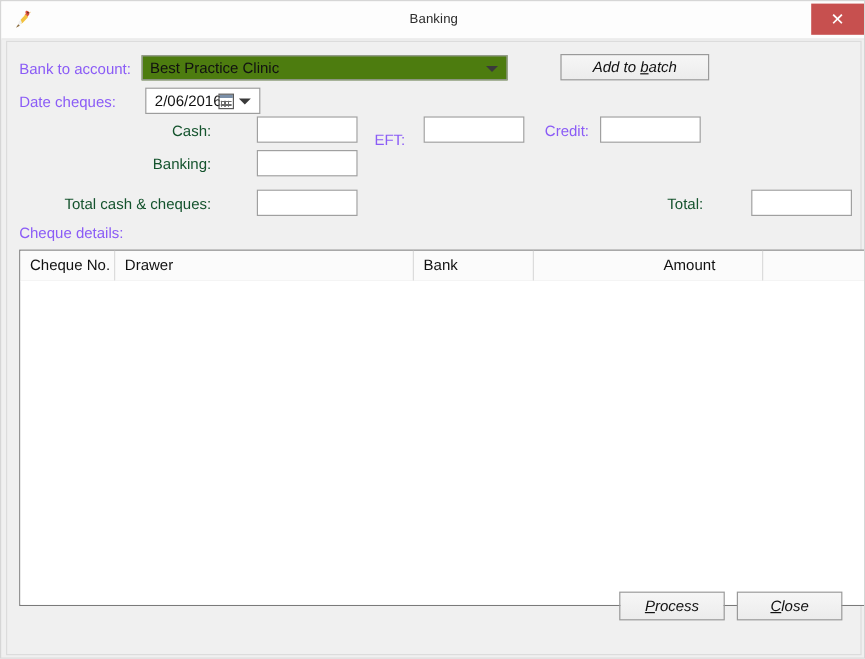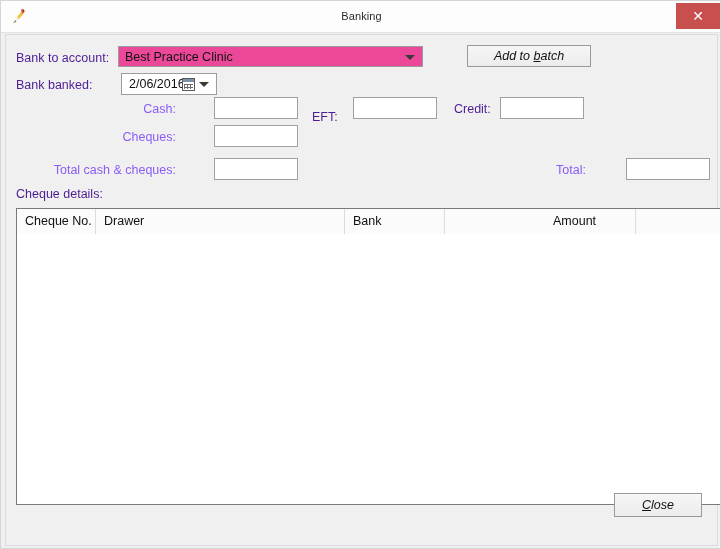--- a/index.html
+++ b/index.html
@@ -73,36 +73,36 @@
     width: 713px;
     height: 512px;
     background: #f0f0f0;
     border: 1px solid #dcdcdc;
     box-sizing: border-box;
   }
 
   .lbl {
     position: absolute;
     font-size: 12.5px;
-    color: #4c1d95;
+    color: #8b5cf6;
     white-space: nowrap;
   }
   .lbl-r {
     position: absolute;
     font-size: 12.5px;
-    color: #8b5cf6;
+    color: #14532d;
     white-space: nowrap;
     text-align: right;
   }
 
   
   .combo {
     position: absolute;
     box-sizing: border-box;
-    background: #ec4899;
+    background: #4d7c0f;
     border: 1px solid #9d9d9d;
     font-size: 12.5px;
     color: #111;
   }
   .combo .val {
     position: absolute;
     left: 6px; top: 0;
     height: 100%;
     line-height: 21px;
     white-space: nowrap;
@@ -246,21 +246,21 @@
 
   <div class="client">
 
     <div class="lbl" style="left:10px; top:16px;">Bank to account:</div>
 
     <div class="combo" style="left:112px; top:11px; width:305px; height:21px;">
       <span class="val">Best Practice Clinic</span>
       <span class="arrow"></span>
     </div>
 
-    <div class="lbl" style="left:10px; top:43px;">Bank banked:</div>
+    <div class="lbl" style="left:10px; top:43px;">Date cheques:</div>
 
     <div class="datebox" style="left:115px; top:38px; width:96px; height:22px;">
       <span class="val">2/06/2016</span>
       <span class="cal-icon">
           <i></i>
         </span>
       <span class="date-arrow"></span>
     </div>
 
     <button class="btn" style="left:461px; top:10px; width:124px; height:22px;">
@@ -269,21 +269,21 @@
 
     <div class="lbl-r" style="left:120px; top:67px; width:50px;">Cash:</div>
     <input class="tbox" style="left: 208px; top: 62px; width: 84px; height: 22px;" value="">
 
     <div class="lbl" style="left:306px; top:75px;">EFT:</div>
     <input class="tbox" style="left: 347px; top: 62px; width: 84px; height: 22px;" value="">
 
     <div class="lbl" style="left:448px; top:67px;">Credit:</div>
     <input class="tbox" style="left: 494px; top: 62px; width: 84px; height: 22px;" value="">
 
-    <div class="lbl-r" style="left:100px; top:95px; width:70px;">Cheques:</div>
+    <div class="lbl-r" style="left:100px; top:95px; width:70px;">Banking:</div>
     <input class="tbox" style="left: 208px; top: 90px; width: 84px; height: 22px;" value="">
 
     <div class="lbl-r" style="left:30px; top:128px; width:140px;">Total cash &amp; cheques:</div>
     <input class="tbox" style="left: 208px; top: 123px; width: 84px; height: 22px;" value="">
 
     <div class="lbl-r" style="left:528px; top:128px; width:52px;">Total:</div>
     <input class="tbox" style="left: 620px; top: 123px; width: 84px; height: 22px;" value="">
 
     <div class="lbl" style="left:10px; top:152px;">Cheque details:</div>
 
@@ -291,19 +291,22 @@
       <div class="grid-head">
         <div class="gh-cell" style="left:0px;   width:79px;">Cheque No.</div>
         <div class="gh-cell" style="left:79px;  width:249px;">Drawer</div>
         <div class="gh-cell" style="left:328px; width:100px;">Bank</div>
         <div class="gh-cell" style="left:528px; width:91px;">Amount</div>
         <div class="gh-cell" style="left:619px; width:72px; border-right:none;"></div>
       </div>
       <div class="grid-body"></div>
     </div>
 
+    <button class="btn" style="left:510px; top:458px; width:88px; height:24px;">
+      <span class="acc">P</span><span>rocess</span>
+    </button>
 
     <button class="btn" style="left:608px; top:458px; width:88px; height:24px;">
       <span class="acc">C</span><span>lose</span>
     </button>
 
   </div>
 </div>
 
 </body></html>

